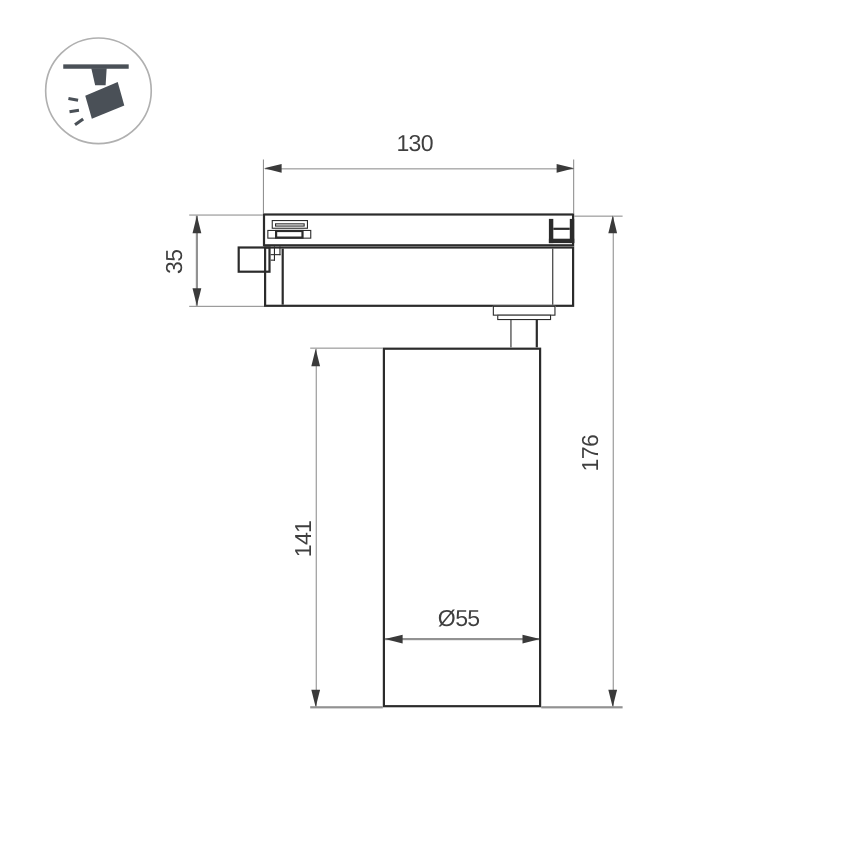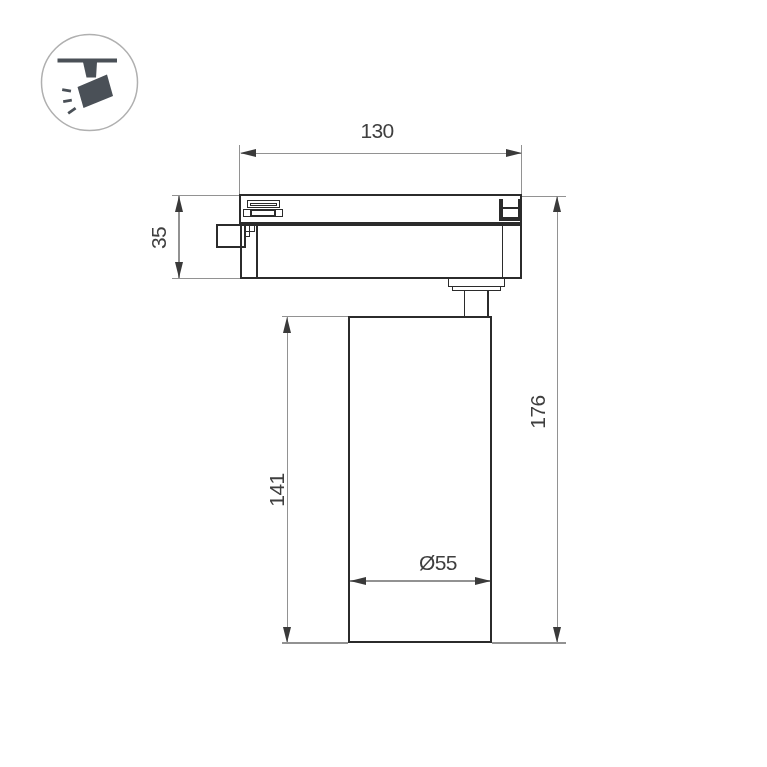--- a/index.html
+++ b/index.html
@@ -105,16 +105,16 @@
     <div class="ln" style="left:463.5px;top:290px;width:1.6px;height:26px;"></div>
     <div class="ln" style="left:487px;top:290px;width:1.6px;height:26px;"></div>
   </div>
 
   <div class="wbox" style="left:348px;top:316px;width:144px;height:327px;"></div>
 
   <div>
     <div class="gln" style="left:350px;top:580.4px;width:140px;height:1.2px;"></div>
     <div class="arr arr-l" style="left:349.5px;top:576.5px;"></div>
     <div class="arr arr-r" style="left:474.5px;top:576.5px;"></div>
-    <div class="dimlabel" style="left:398px;top:552px;width:80px;text-align:center;">Ø55</div>
+    <div class="dimlabel" style="left:377px;top:552px;width:80px;text-align:center;">Ø55</div>
   </div>
 
 </div>
 
 </body></html>

